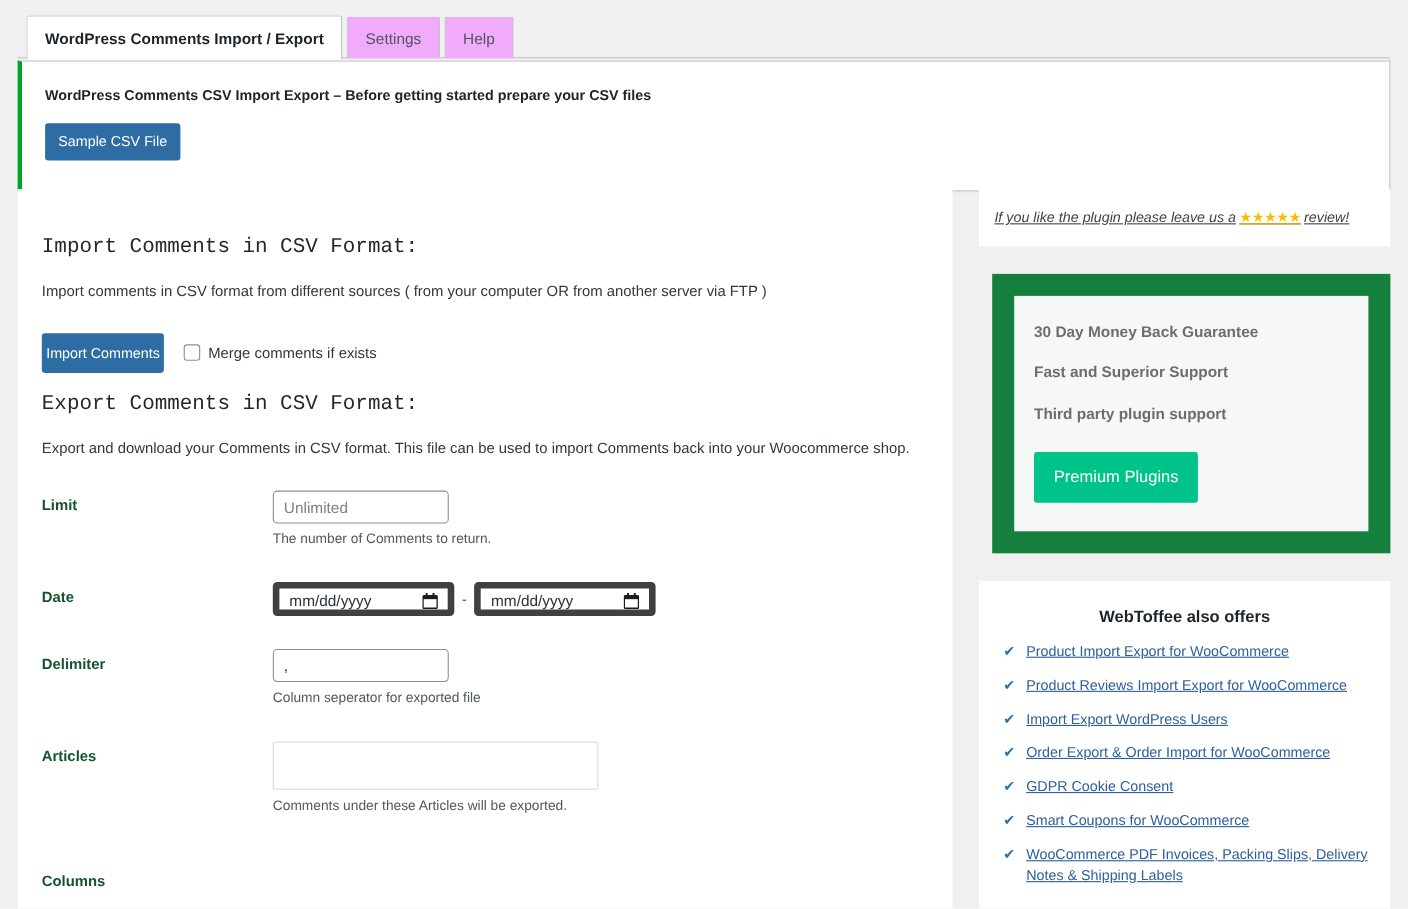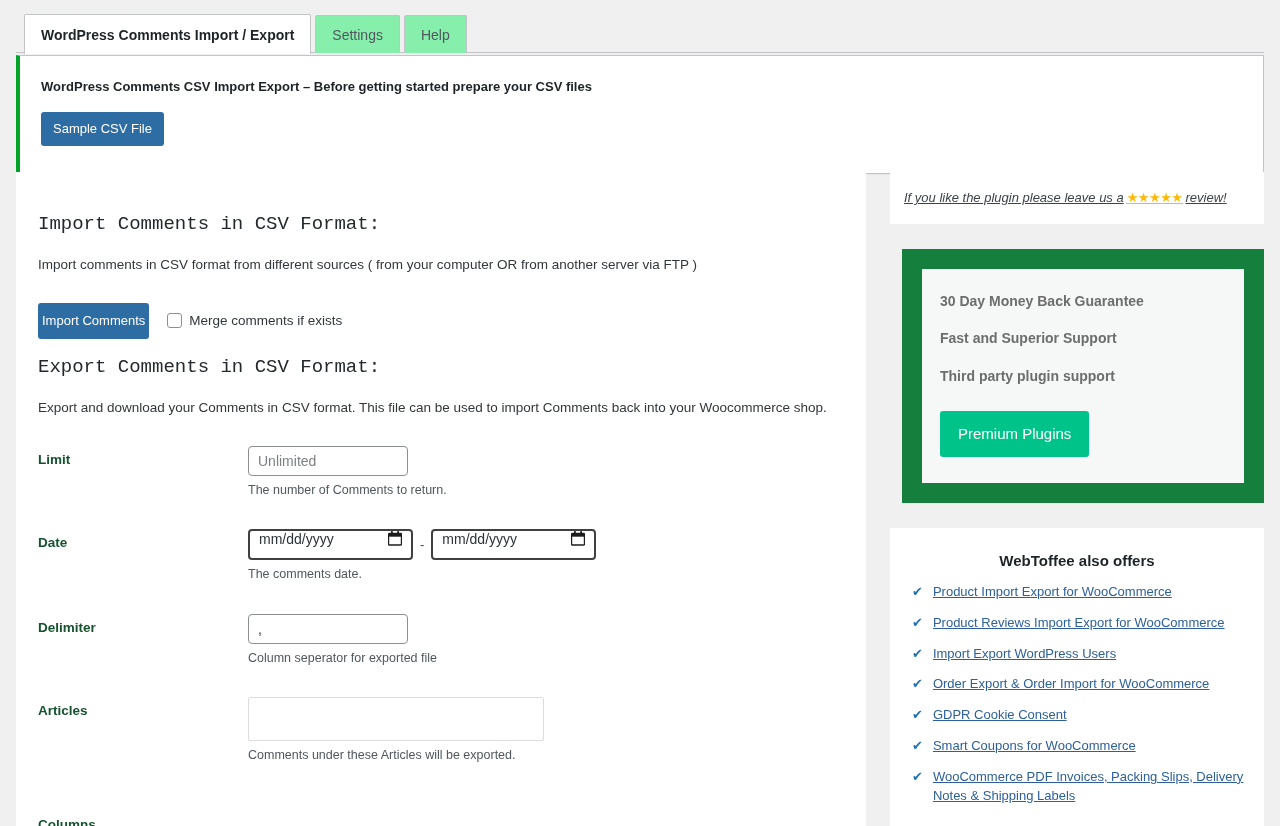--- a/index.html
+++ b/index.html
@@ -24,21 +24,21 @@
     content: ""; position: absolute; left: 16px; right: 16px; bottom: 0;
     height: 1px; background: #c3c4c7;
   }
   .tab {
     position: relative; z-index: 2;
     height: 38px; padding: 0 16px;
     display: flex; align-items: center;
     font-size: 14px; line-height: 1;
     border: 1px solid #c3c4c7;
     border-bottom: none;
-    background: #86efac;
+    background: #f0abfc;
     color: #50575e;
     margin-right: 4px;
     border-radius: 2px 2px 0 0;
     cursor: pointer;
     white-space: nowrap;
   }
   .tab.active {
     background: #fff;
     color: #1d2327;
     font-weight: bold;
@@ -122,23 +122,23 @@
   .txt::placeholder { color: #7c8084; opacity: 1; }
   .txt-limit { width: 160px; }
   .txt-delim { width: 160px; }
   .help {
     font-size: 12.5px; color: #50575e;
     margin-top: 6px; line-height: 1.4;
   }
   .date-wrap { display: flex; align-items: center; }
   .date-in {
     width: 165px; height: 31px;
-    border: 2px solid #404040; border-radius: 4px;
-    background: #fff;
-    display: flex; align-items: flex-start; justify-content: space-between;
+    border: 6px solid #404040; border-radius: 4px;
+    background: #fff;
+    display: flex; align-items: flex-end; justify-content: space-between;
     padding: 0 9px;
     font-size: 14px; color: #2c3338;
     cursor: text;
   }
   .date-sep { margin: 0 7px; color: #3c434a; font-size: 13px; }
   .cal-ico { flex: 0 0 auto; margin-left: 8px; display: block; }
   .area {
     width: 296px; height: 44px;
     border: 1px solid #dcdcde; border-radius: 2px;
     background: #fff;
@@ -252,21 +252,20 @@
           <div class="date-in">
             <span>mm/dd/yyyy</span>
             <svg class="cal-ico" width="14" height="15" viewBox="0 0 14 15">
               <rect x="0.5" y="2.5" width="13" height="11.5" rx="1" fill="none" stroke="#1d1d1f" stroke-width="1.4"></rect>
               <rect x="0.5" y="2.5" width="13" height="3.2" fill="#1d1d1f"></rect>
               <rect x="3" y="0" width="1.8" height="3.2" rx="0.6" fill="#1d1d1f"></rect>
               <rect x="9.2" y="0" width="1.8" height="3.2" rx="0.6" fill="#1d1d1f"></rect>
             </svg>
           </div>
         </div>
-        <div class="help">The comments date.</div>
       </div>
     </div>
 
     <div class="form-row">
       <div class="form-label">Delimiter</div>
       <div class="form-field">
         <input class="txt txt-delim" type="text" value="," style="">
         <div class="help">Column seperator for exported file</div>
       </div>
     </div>

